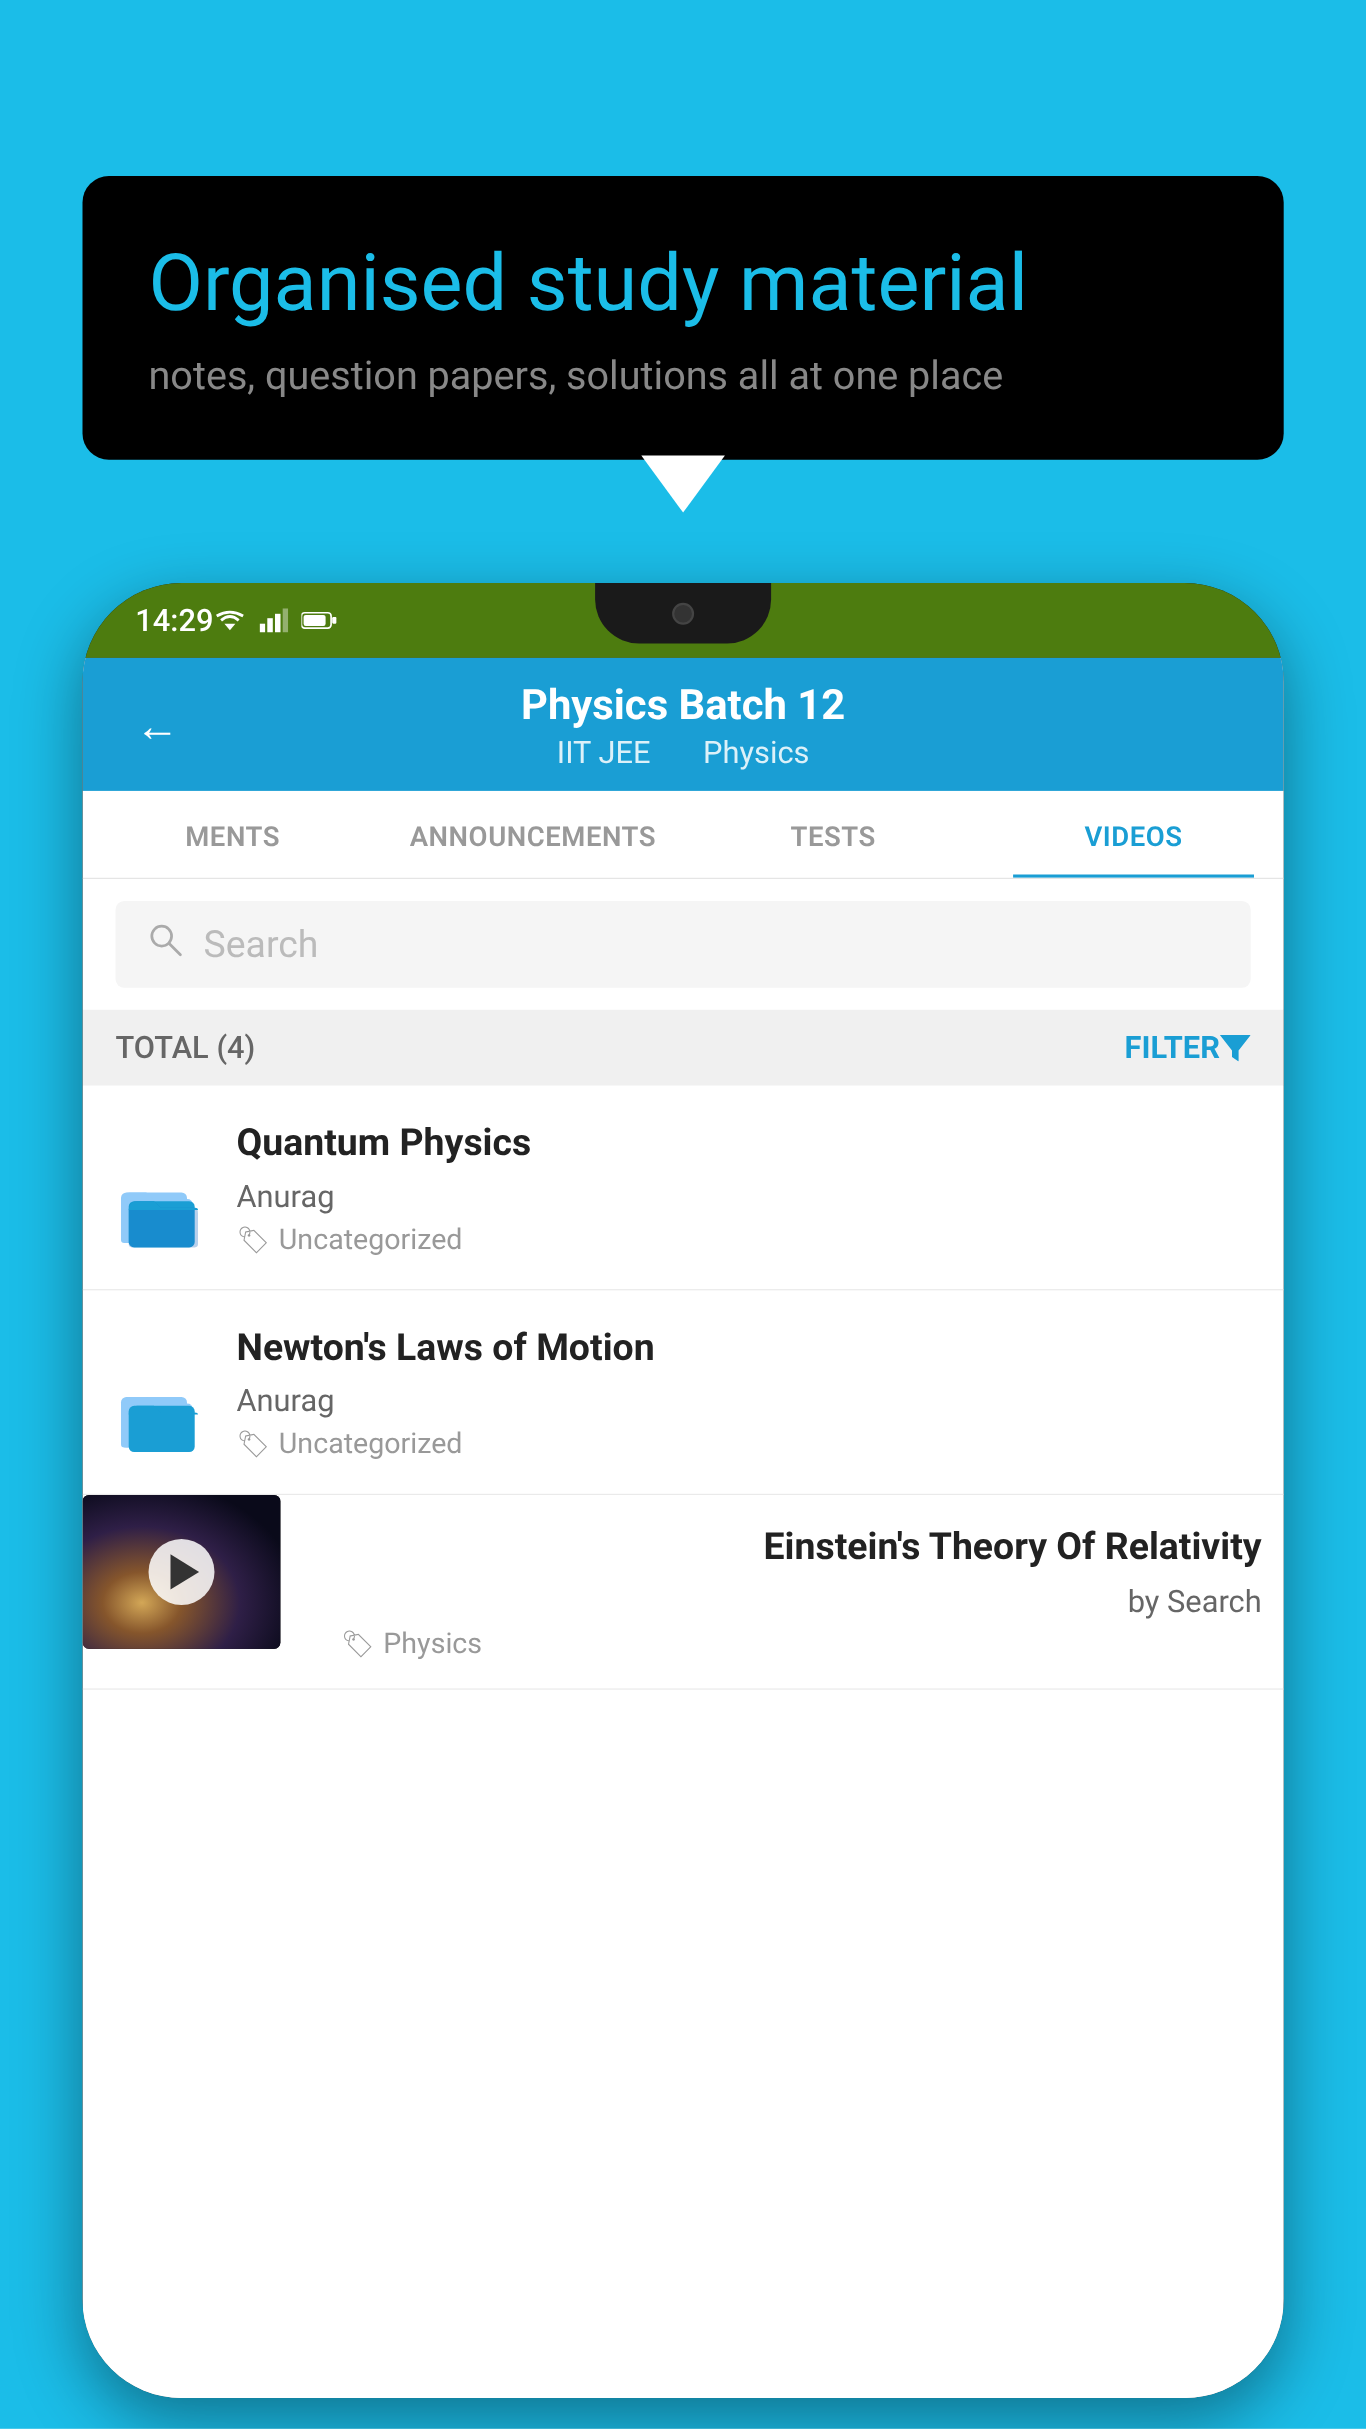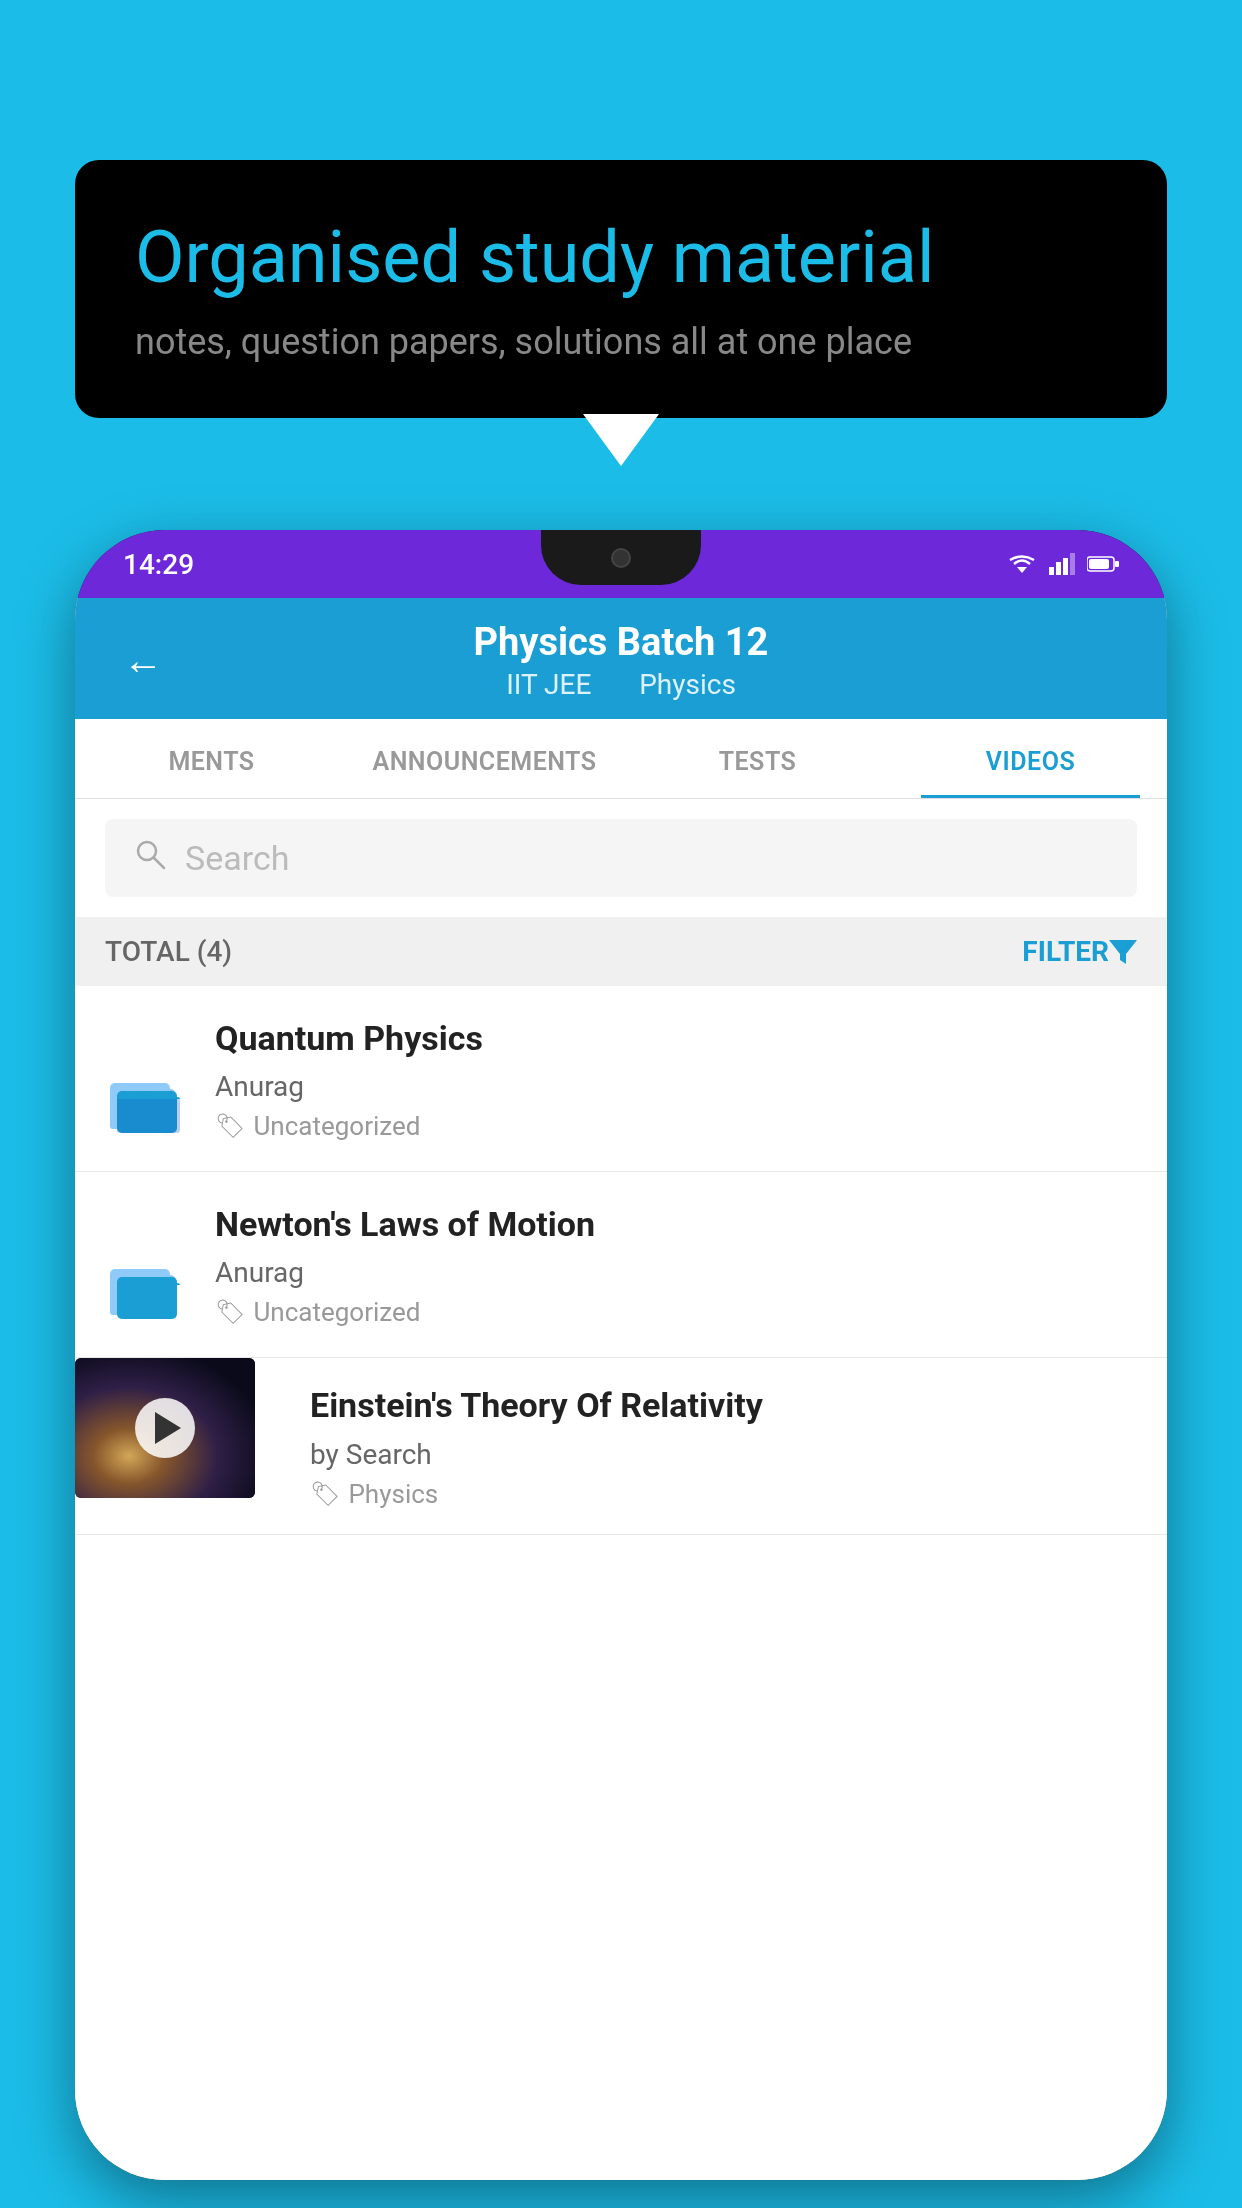--- a/index.html
+++ b/index.html
@@ -64,25 +64,24 @@
       width: 1092px;
       height: 1650px;
       background: #1a1a1a;
       border-radius: 90px;
       overflow: hidden;
       box-shadow: 0 20px 60px rgba(0,0,0,0.4);
     }
 
     
     .phone-status-bar {
-      background: #6d28d9;
+      background: #4d7c0f;
       height: 68px;
       display: flex;
       align-items: center;
-      justify-content: space-between;
       padding: 0 48px;
       position: relative;
     }
 
     .status-time {
       color: white;
       font-size: 28px;
       font-weight: 500;
     }
 
@@ -479,21 +478,21 @@
         </div>
       </div>
 
       <div class="video-item" style="padding: 0 0 0 0; align-items: stretch;">
         <div class="video-thumb">
           <div class="cosmic-bg"></div>
           <div class="play-btn">
             <div class="play-triangle"></div>
           </div>
         </div>
-        <div class="video-info" style="padding: 25px 35px 25px 25px;">
+        <div class="video-info" style="padding: 25px 20px 25px 25px; text-align: right;">
           <div class="video-title">Einstein's Theory Of Relativity</div>
           <div class="video-author">by Search</div>
           <div class="video-tag">
             <span class="tag-icon">🏷</span>
             <span>Physics</span>
           </div>
         </div>
       </div>
 
     </div>

